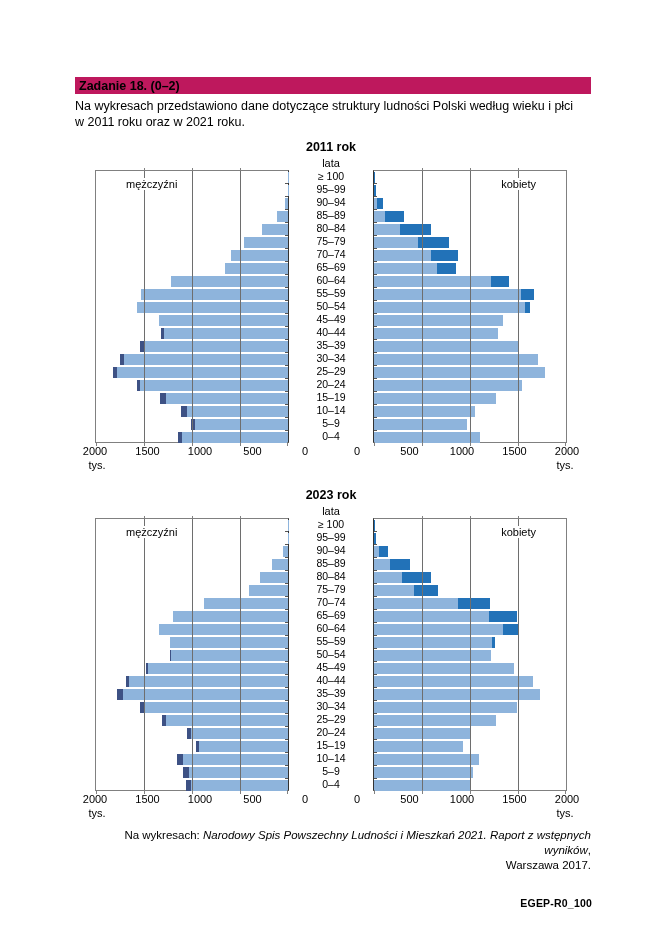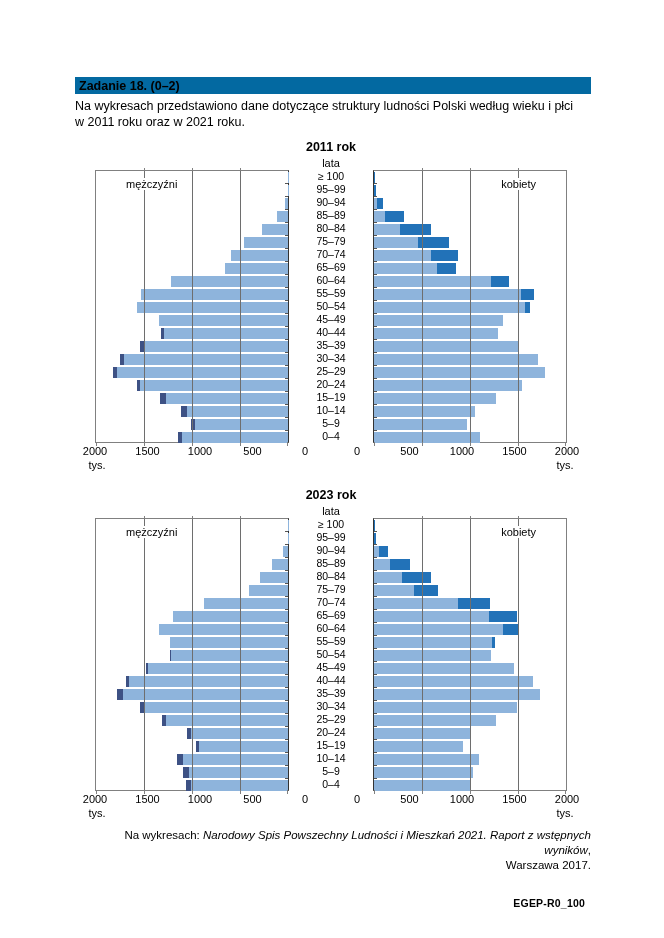--- a/index.html
+++ b/index.html
@@ -40,29 +40,29 @@
   .panel.left  .side-label { left:26px; }
   .panel.right .side-label { right:26px; }
 
   .axis-labels { position:relative; height:14px; margin-top:2px; }
   .axis-labels span { position:absolute; transform:translateX(-50%); font-size:11px; white-space:nowrap; }
   .tys-row { position:relative; height:13px; }
   .tys-row span { position:absolute; transform:translateX(-50%); font-size:11px; }
 
   .source { font-size:11.5px; line-height:15px; text-align:right; margin-top:8px; }
   .page-number { position:absolute; left:0; right:0; top:881px; text-align:center; font-size:12px; }
-  .doc-code { position:absolute; right:79px; top:897px; font-size:10.5px; font-weight:bold; letter-spacing:0.2px; }
+  .doc-code { position:absolute; right:72px; top:897px; font-size:10.5px; font-weight:bold; letter-spacing:0.2px; }
 </style>
 </head>
 <body>
 
 <div class="page">
   <div class="content">
 
-    <div class="task-header" style="background: #0369a1;">Zadanie 18. (0–2)</div>
+    <div class="task-header" style="background: #be185d;">Zadanie 18. (0–2)</div>
 
     <div class="task-desc">
       <span>Na wykresach przedstawiono dane dotyczące struktury ludności Polski według wieku i płci</span>
       <span>w 2011 roku oraz w 2021 roku.</span>
     </div>
 
     <div class="chart">
         <div class="c-title">2011 rok</div>
         <div class="c-lata">lata</div>
         <div class="pyramid">

